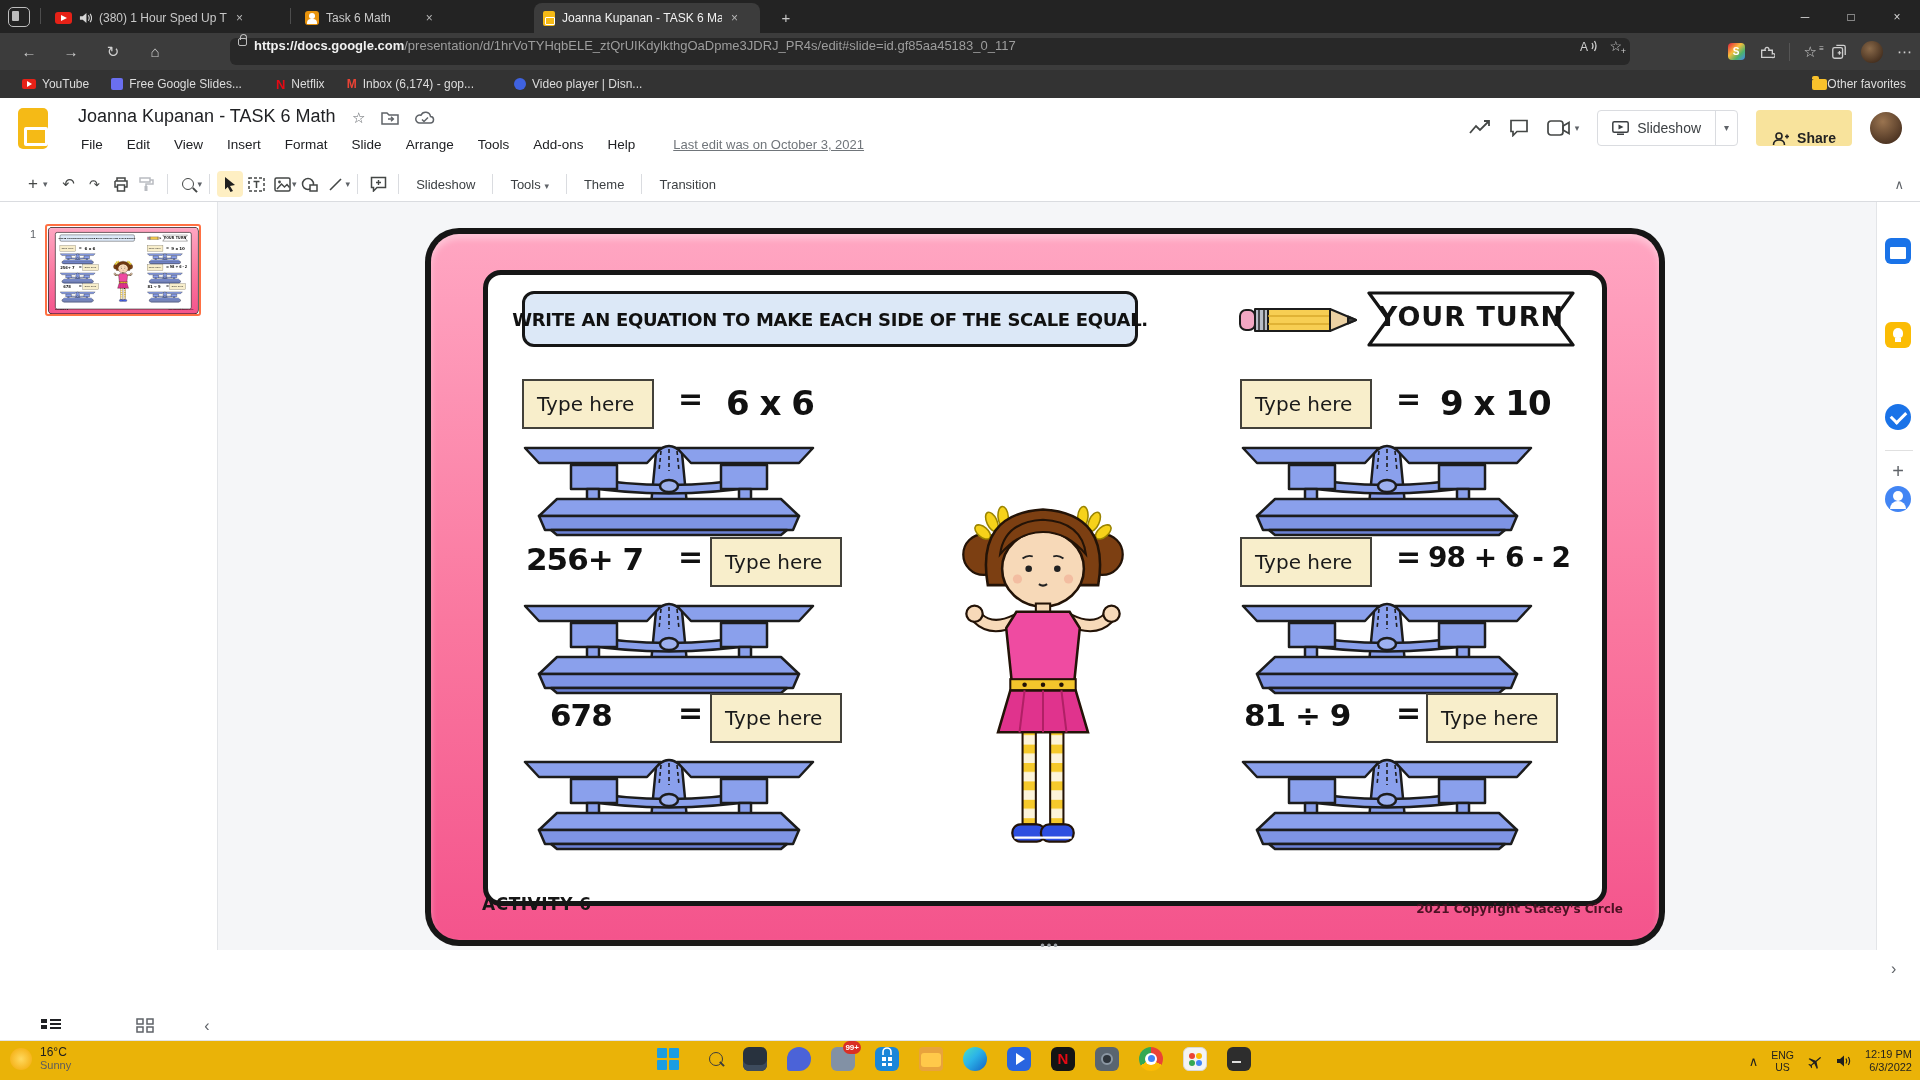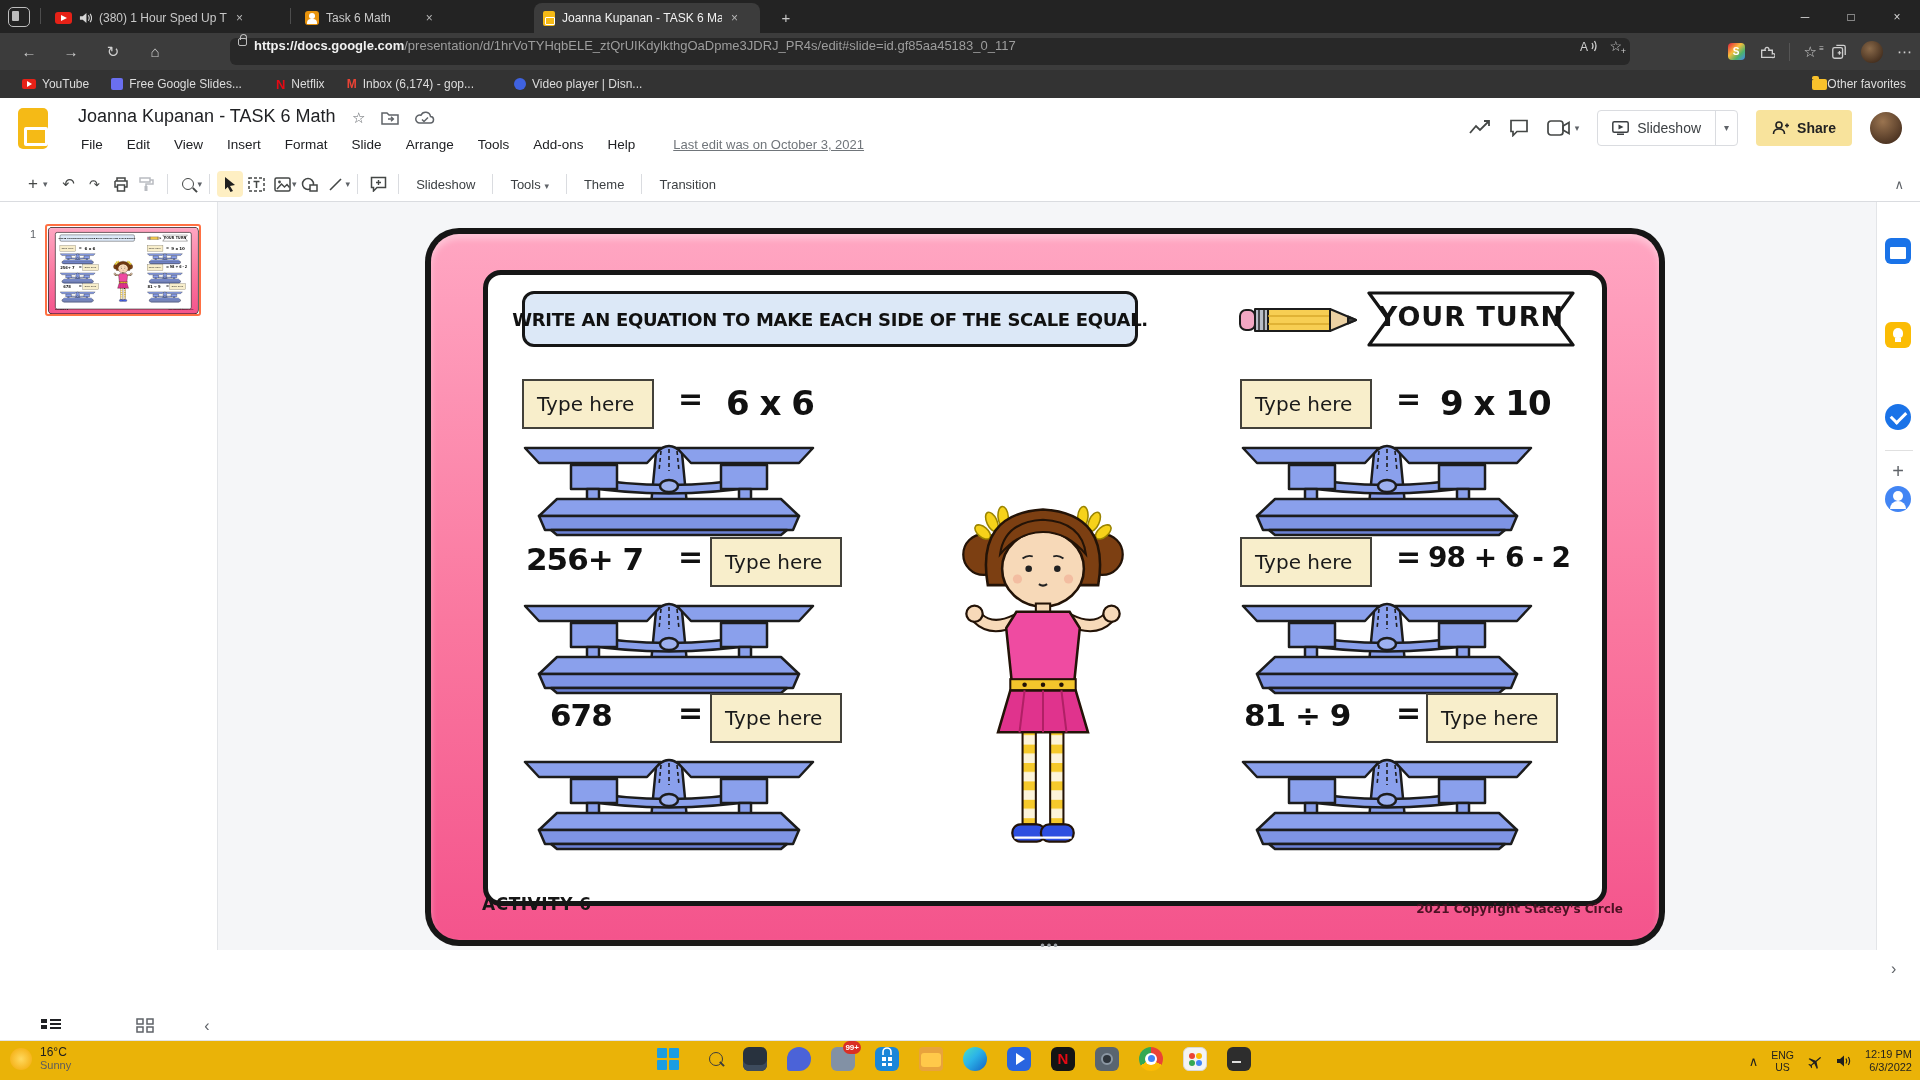--- a/index.html
+++ b/index.html
@@ -60,21 +60,21 @@
   .doctitle{position:absolute;left:78px;top:8px;font-size:18px;color:#202124}
   .titleicons{position:absolute;left:352px;top:11px;display:flex;gap:16px;color:#5f6368;font-size:15px;align-items:center}
   .menurow{position:absolute;left:74px;top:36px;display:flex;gap:10px;font-size:13.5px;color:#202124;align-items:center}
   .menurow span{padding:3px 7px;border-radius:4px}
   .lastedit{color:#70757a;text-decoration:underline;font-size:13px;margin-left:14px}
   .hdr-right{position:absolute;right:18px;top:12px;display:flex;align-items:center;gap:18px}
   .hico{color:#444746}
   .slideshow-btn{display:flex;align-items:center;border:1px solid #dadce0;border-radius:4px;height:36px;overflow:hidden}
   .slideshow-btn .main{display:flex;align-items:center;gap:8px;padding:0 14px;font-size:14px;color:#3c4043}
   .slideshow-btn .caret{border-left:1px solid #dadce0;padding:0 8px;color:#5f6368;font-size:10px;line-height:34px}
-  .share-btn{display:flex;align-items:center;gap:8px;background:#f8e39c;border-radius:4px;height:36px;padding:0 16px;font-size:14px;color:#222;font-weight:bold}
+  .share-btn{display:flex;align-items:flex-end;gap:8px;background:#f8e39c;border-radius:4px;height:36px;padding:0 16px;font-size:14px;color:#222;font-weight:bold}
   .avatar-lg{width:32px;height:32px;border-radius:50%;background:radial-gradient(circle at 40% 30%,#9a7450,#4e3523 75%)}
 
   
   .slidetoolbar{position:absolute;left:0;top:167px;width:1920px;height:35px;background:#fff;border-bottom:1px solid #dadce0;display:flex;align-items:center;font-size:13px;color:#3c4043}
   .ti{display:flex;align-items:center;justify-content:center;height:26px;min-width:26px;border-radius:4px;color:#444746}
   .ti.active{background:#feefc3}
   .ti.disabled{color:#b9bcc1}
   .tcaret{font-size:9px;color:#5f6368;margin-left:-3px}
   .tsep{width:1px;height:20px;background:#dadce0;margin:0 7px}
   .tlabel{padding:0 10px;color:#3c4043}

